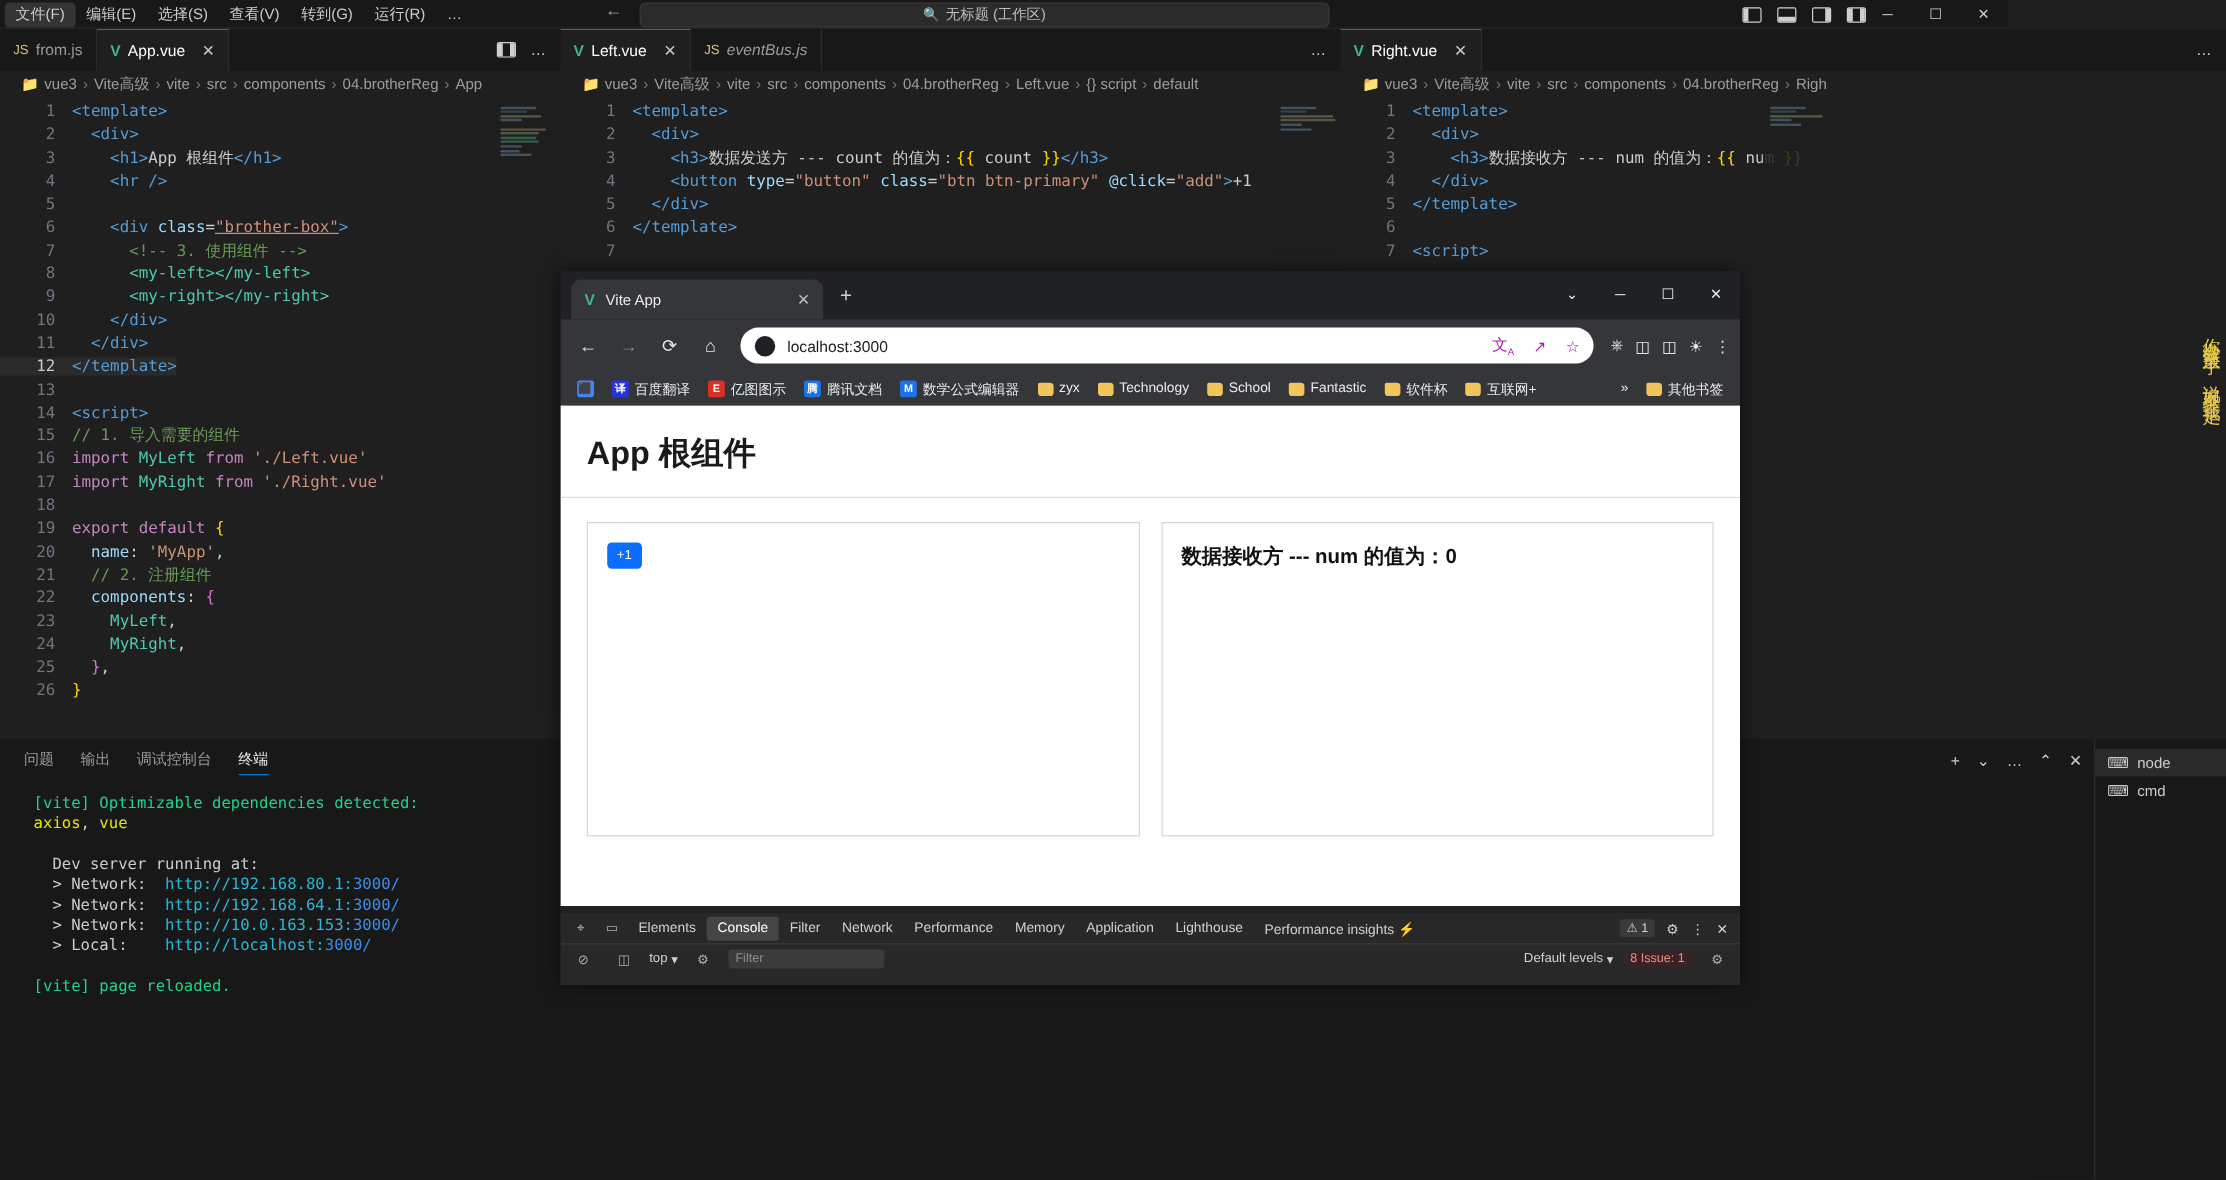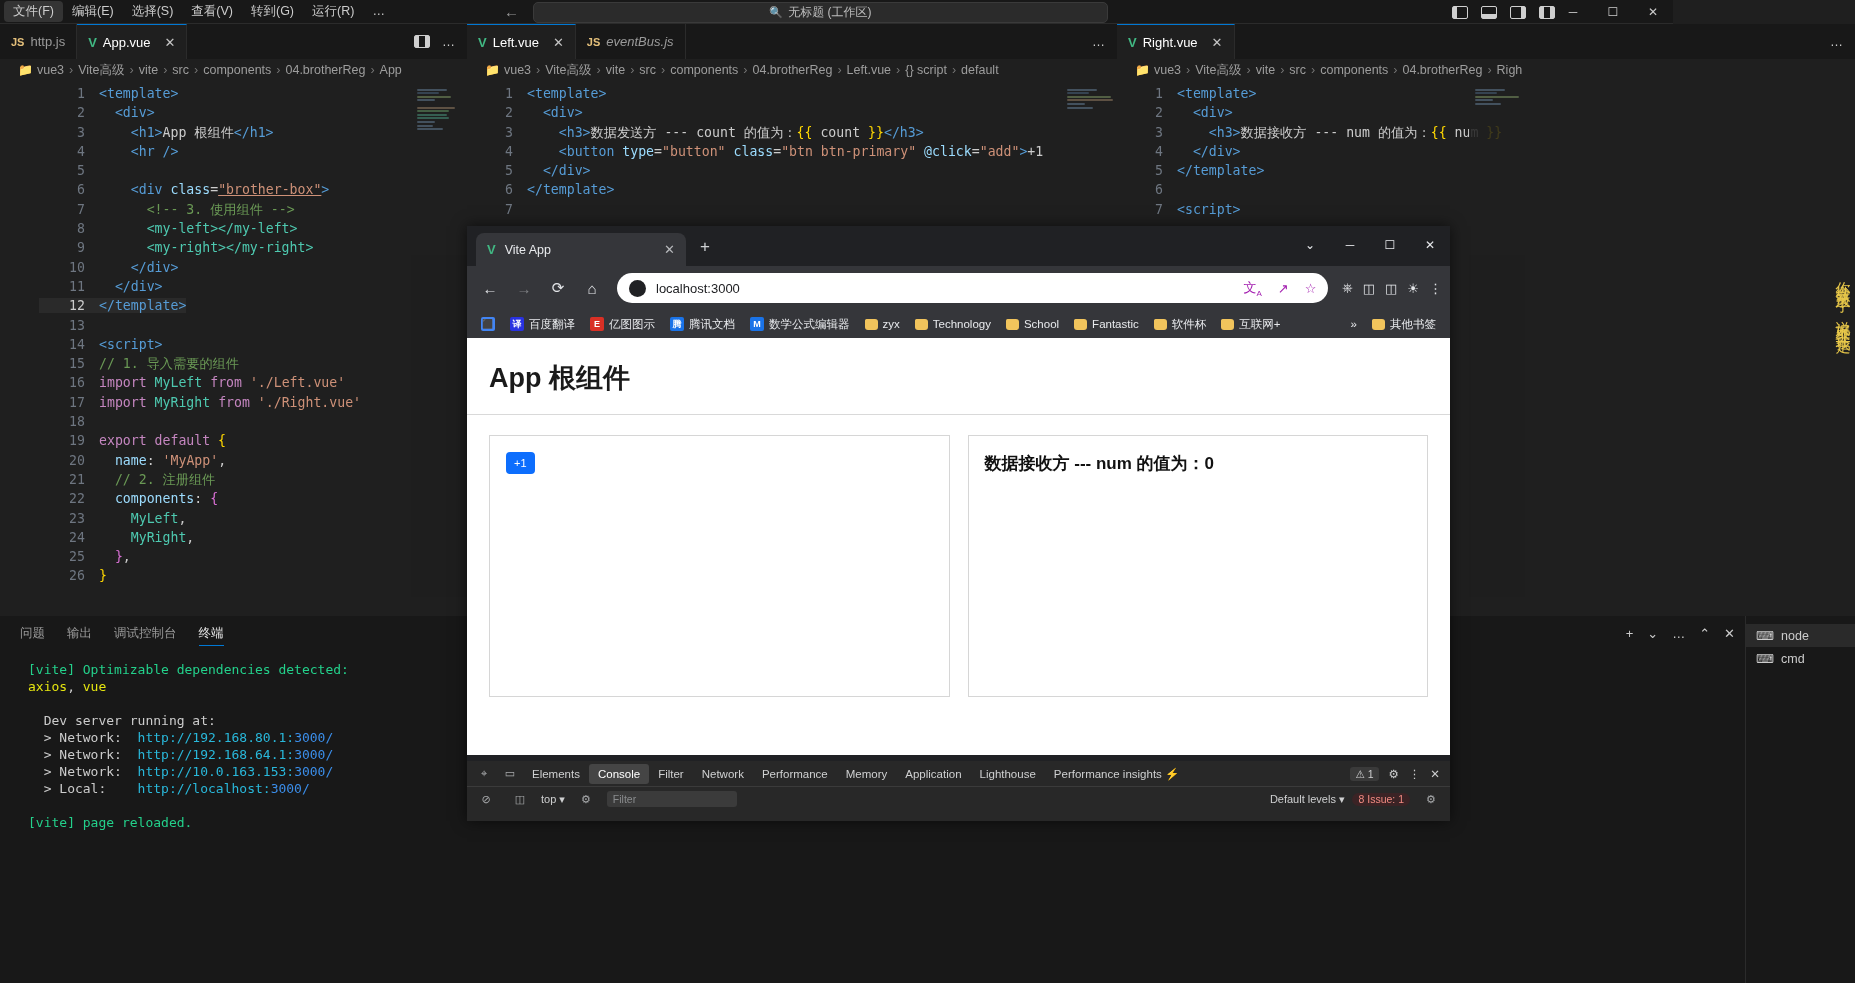--- a/index.html
+++ b/index.html
@@ -10,21 +10,21 @@
     background: #1f1f1f;
     font-family: "Liberation Sans", sans-serif;
     font-size: 13px;
     color: #cccccc;
   }
   .root { position: relative; width: 1855px; height: 983px; }
 
   
   .titlebar {
     position: absolute; top: 0; left: 0; width: 1673px; height: 24px;
-    background: #181818; display: flex; align-items: center;
+    background: #181818; display: flex; align-items: flex-start;
     border-bottom: 1px solid #2b2b2b;
   }
   .menu-list { display: flex; align-items: center; height: 24px; padding-left: 4px; }
   .menu-item {
     padding: 2px 9px; font-size: 12.5px; color: #cccccc; cursor: default;
     border-radius: 4px; line-height: 17px; white-space: nowrap;
   }
   .menu-item.active { background: #343434; }
   .nav-arrows { display: flex; gap: 26px; margin-left: 110px; color: #9a9a9a; font-size: 15px; }
   .nav-arrows span { cursor: default; }
@@ -56,21 +56,21 @@
   .egroup { position: absolute; background: #1f1f1f; overflow: hidden; }
   .tabbar { height: 35px; background: #181818; display: flex; align-items: stretch; position: relative; }
   .tab {
     display: flex; align-items: center; gap: 6px; padding: 0 11px;
     background: #181818; color: #9a9a9a; font-size: 13px;
     border-right: 1px solid #2b2b2b; white-space: nowrap; cursor: default;
     max-width: 210px;
   }
   .tab.active { background: #1f1f1f; color: #ffffff; border-top: 1px solid #0078d4; }
   .tab .tclose { color: #c5c5c5; font-size: 13px; margin-left: 8px; }
-  .ico-js { color: #e5c07b; font-weight: bold; font-size: 11px; font-family: "Liberation Sans", sans-serif; }
+  .ico-js { color: #e5c07b; font-weight: normal; font-size: 11px; font-family: "Liberation Sans", sans-serif; }
   .ico-vue { color: #41b883; font-size: 13px; font-weight: bold; }
   .tabbar-actions { margin-left: auto; display: flex; align-items: center; gap: 12px; padding: 0 12px; color: #cccccc; }
 
   .breadcrumb {
     height: 22px; display: flex; align-items: center; gap: 4px;
     padding: 0 0 0 18px; font-size: 12.5px; color: #9d9d9d; white-space: nowrap; overflow: hidden;
   }
   .breadcrumb .sep { color: #767676; margin: 0 1px; }
   .breadcrumb .fold { color: #dcb67a; font-size: 12px; }
 
@@ -245,21 +245,21 @@
       <div>─</div>
       <div>☐</div>
       <div>✕</div>
     </div>
   </div>
 
   <div class="egroup" style="left:0;top:24px;width:467px;height:573px;">
     <div class="tabbar" id="tabs-left">
       <div class="tab">
           <span class="ico-js">JS</span>
-          <span>http.js</span>
+          <span>from.js</span>
         </div>
         <div class="tab active">
           <span class="ico-vue">V</span>
           <span>App.vue</span>
           <span class="tclose">✕</span>
         </div>
         <div class="tabbar-actions">
         <span class="lay-ico g"></span>
         <span>…</span>
       </div>
@@ -273,21 +273,21 @@
         <span>vite</span>
         <span class="sep">›</span>
         <span>src</span>
         <span class="sep">›</span>
         <span>components</span>
         <span class="sep">›</span>
         <span>04.brotherReg</span>
         <span class="sep">›</span>
         <span>App</span>
       </div>
-    <div class="codearea" style="height:516px;margin-left:39px;">
+    <div class="codearea" style="height:516px;">
       <pre class="code" id="code-left"><span class=""><span class="ln">1</span><span class="tg">&lt;template&gt;</span></span>
 <span class=""><span class="ln">2</span>  <span class="tg">&lt;div&gt;</span></span>
 <span class=""><span class="ln">3</span>    <span class="tg">&lt;h1&gt;</span><span class="txt">App 根组件</span><span class="tg">&lt;/h1&gt;</span></span>
 <span class=""><span class="ln">4</span>    <span class="tg">&lt;hr /&gt;</span></span>
 <span class=""><span class="ln">5</span></span>
 <span class=""><span class="ln">6</span>    <span class="tg">&lt;div</span> <span class="nm">class</span>=<span class="st und">"brother-box"</span><span class="tg">&gt;</span></span>
 <span class=""><span class="ln">7</span>      <span class="cm">&lt;!-- 3. 使用组件 --&gt;</span></span>
 <span class=""><span class="ln">8</span>      <span class="fn">&lt;my-left&gt;&lt;/my-left&gt;</span></span>
 <span class=""><span class="ln">9</span>      <span class="fn">&lt;my-right&gt;&lt;/my-right&gt;</span></span>
 <span class=""><span class="ln">10</span>    <span class="tg">&lt;/div&gt;</span></span>

